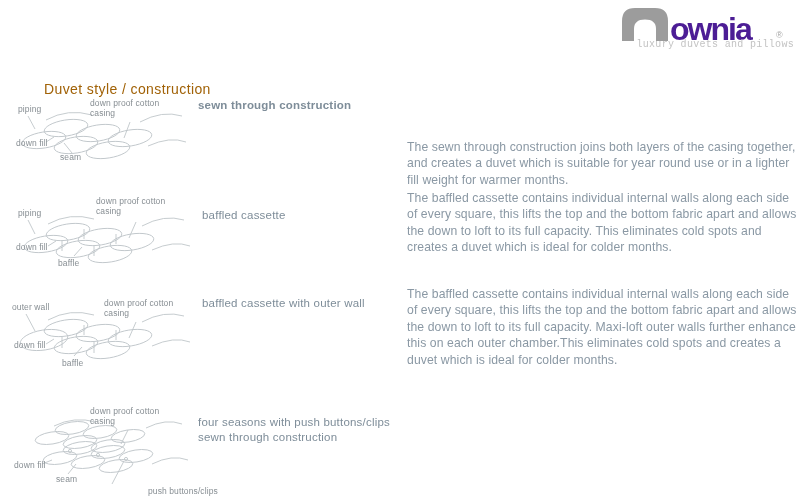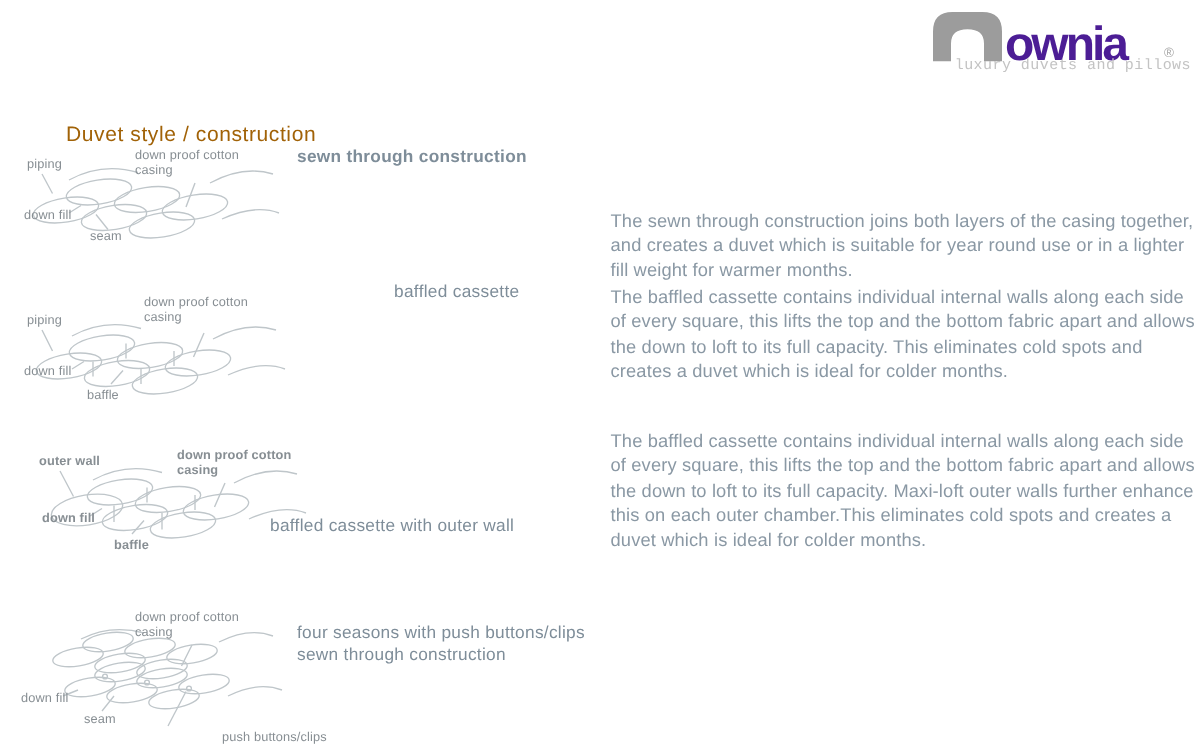--- a/index.html
+++ b/index.html
@@ -92,24 +92,24 @@
         <path d="M124,30 L117,46"></path>
         <path d="M36,54 L44,49"></path>
         <path d="M62,64 L70,55"></path>
       </g>
     </svg>
     <span class="dlabel" style="left:6px;top:16px;">piping</span>
     <span class="dlabel" style="left:84px;top:4px;width:84px;">down proof cotton casing</span>
     <span class="dlabel" style="left:4px;top:50px;">down fill</span>
     <span class="dlabel" style="left:46px;top:66px;">baffle</span>
   </div>
-  <div class="row-title" style="left:202px;top:188px;width:205px;text-align:center;">baffled cassette</div>
+  <div class="row-title" style="left:202px;top:208px;width:205px;">baffled cassette</div>
   <div class="row-desc" style="top:190px;">The baffled cassette contains individual internal walls along each side of every square, this lifts the top and the bottom fabric apart and allows the down to loft to its full capacity. This eliminates cold spots and creates a duvet which is ideal for colder months.</div>
 
-  <div class="diagram" style="left:22px;top:294px;width:195px;height:78px;font-weight:bold;">
+  <div class="diagram" style="left:8px;top:294px;width:195px;height:78px;">
     <svg width="195" height="78" viewBox="0 0 195 78">
       <g stroke="#bfc6ca" stroke-width="0.9" fill="none">
         <ellipse cx="58" cy="34" rx="22" ry="8" transform="rotate(-9 58 34)"></ellipse>
         <ellipse cx="90" cy="39" rx="22" ry="8" transform="rotate(-9 90 39)"></ellipse>
         <ellipse cx="122" cy="44" rx="22" ry="8" transform="rotate(-9 122 44)"></ellipse>
         <ellipse cx="36" cy="46" rx="24" ry="10" transform="rotate(-9 36 46)"></ellipse>
         <ellipse cx="68" cy="51" rx="22" ry="8" transform="rotate(-9 68 51)"></ellipse>
         <ellipse cx="100" cy="56" rx="22" ry="8" transform="rotate(-9 100 56)"></ellipse>
         <line x1="54" y1="43" x2="54" y2="54"></line>
         <line x1="86" y1="48" x2="86" y2="59"></line>
@@ -122,21 +122,21 @@
         <path d="M128,28 L121,44"></path>
         <path d="M38,50 L46,45"></path>
         <path d="M66,62 L74,53"></path>
       </g>
     </svg>
     <span class="dlabel" style="left:4px;top:8px;">outer wall</span>
     <span class="dlabel" style="left:96px;top:4px;width:84px;">down proof cotton casing</span>
     <span class="dlabel" style="left:6px;top:46px;">down fill</span>
     <span class="dlabel" style="left:54px;top:64px;">baffle</span>
   </div>
-  <div class="row-title" style="left:180px;top:296px;width:215px;margin-top:48px;">baffled cassette with outer wall</div>
+  <div class="row-title" style="left:202px;top:296px;width:215px;">baffled cassette with outer wall</div>
   <div class="row-desc" style="top:286px;">The baffled cassette contains individual internal walls along each side of every square, this lifts the top and the bottom fabric apart and allows the down to loft to its full capacity. Maxi-loft outer walls further enhance this on each outer chamber.This eliminates cold spots and creates a duvet which is ideal for colder months.</div>
 
   <div class="diagram" style="left:12px;top:404px;width:195px;height:94px;">
     <svg width="195" height="94" viewBox="0 0 195 94">
       <g stroke="#bfc6ca" stroke-width="0.9" fill="none">
         <ellipse cx="60" cy="24" rx="17" ry="6" transform="rotate(-9 60 24)"></ellipse>
         <ellipse cx="88" cy="28" rx="17" ry="6" transform="rotate(-9 88 28)"></ellipse>
         <ellipse cx="116" cy="32" rx="17" ry="6" transform="rotate(-9 116 32)"></ellipse>
         <ellipse cx="40" cy="34" rx="17" ry="6" transform="rotate(-9 40 34)"></ellipse>
         <ellipse cx="68" cy="38" rx="17" ry="6" transform="rotate(-9 68 38)"></ellipse>

